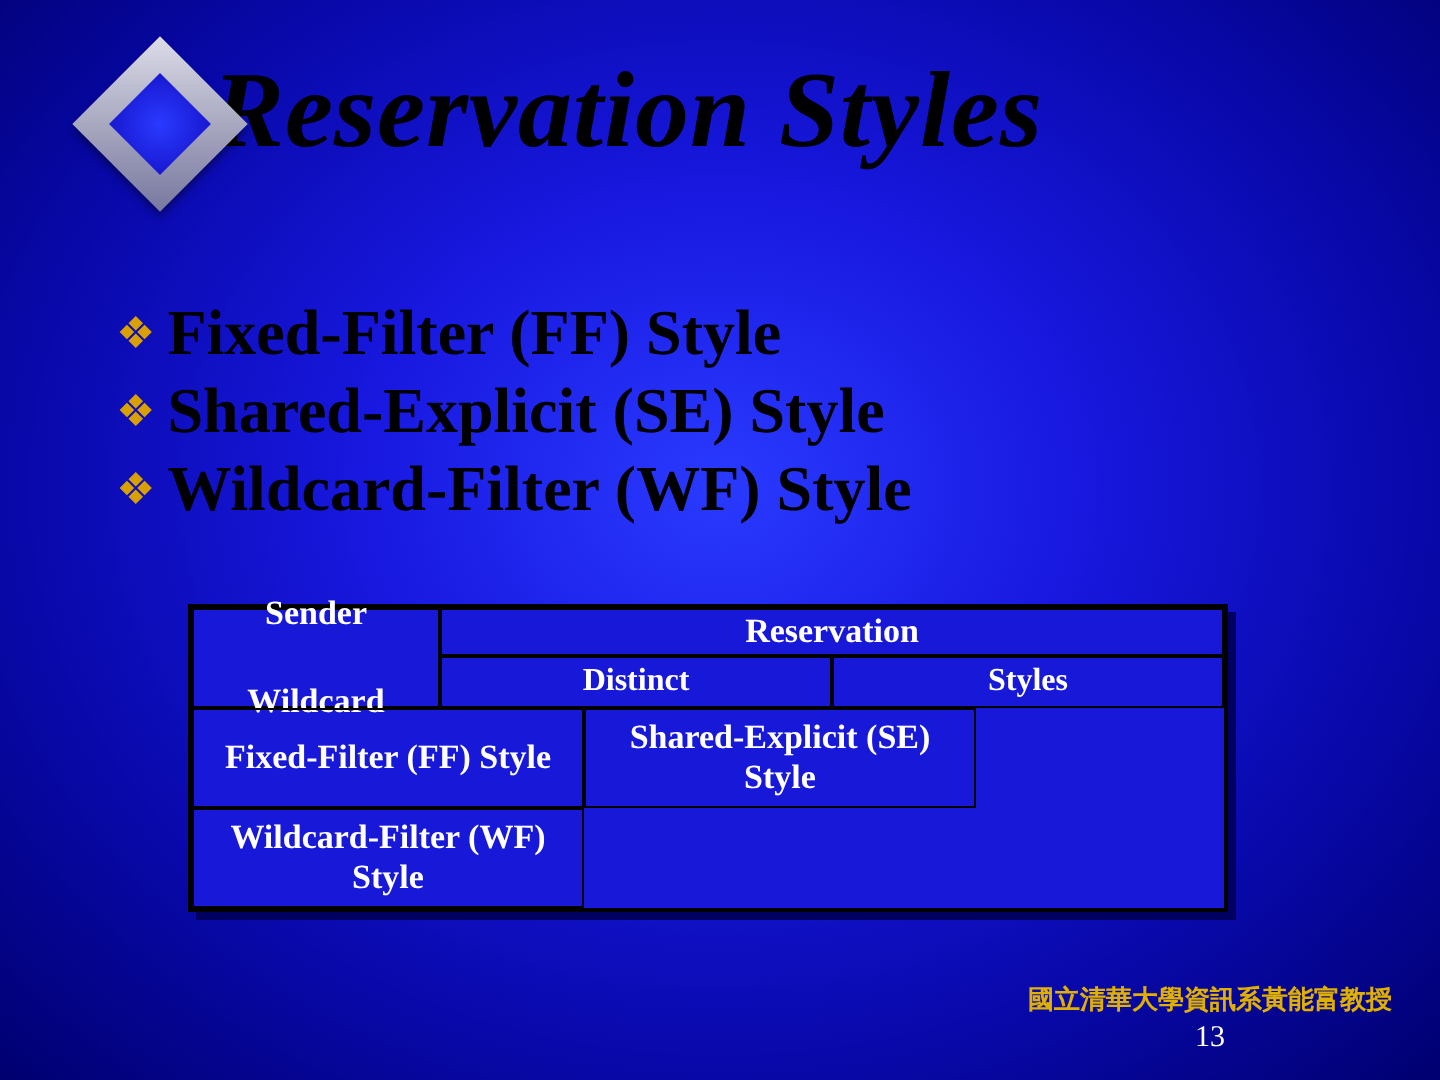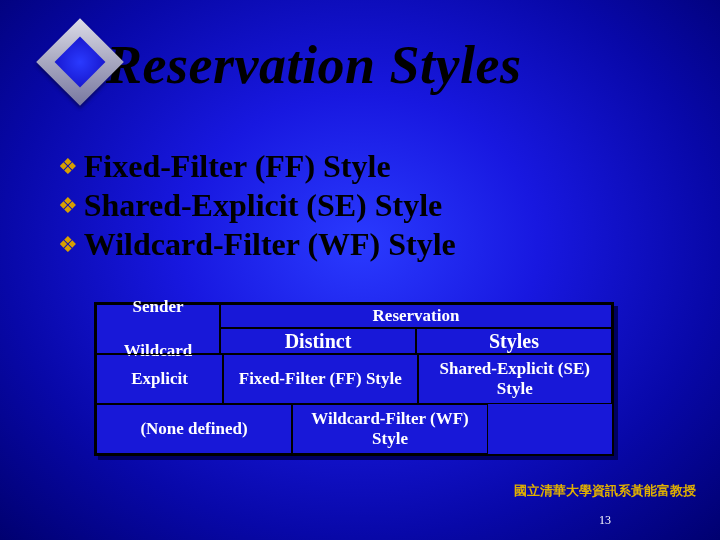--- a/index.html
+++ b/index.html
@@ -7,21 +7,20 @@
   body {
     background: radial-gradient(ellipse at 50% 45%, #2a3aff 0%, #1818e0 35%, #0808a8 70%, #000070 100%);
     font-family: "Times New Roman", serif;
     position: relative;
   }
   .title-wrap {
     position: absolute;
     top: 24px;
     left: 36px;
     display: flex;
-    align-items: center;
   }
   .diamond {
     width: 88px;
     height: 88px;
     position: relative;
     margin-right: -18px;
     margin-top: -6px;
   }
   .diamond .outer {
     position: absolute;
@@ -84,40 +83,40 @@
     display: flex;
     align-items: center;
     justify-content: center;
     padding: 2px 4px;
     line-height: 1.15;
   }
   .c0 { width: 128px; }
   .c1 { width: 196px; }
   .c2 { width: 196px; }
   .h-top { height: 24px; font-size: 17px; }
-  .h-sub { height: 26px; font-size: 20px; }
+  .h-sub { height: 26px; font-size: 16px; }
   .h-body { height: 50px; font-size: 17px; }
   .sender-cell { height: 50px; font-size: 17px; flex-direction: column; gap: 24px; }
   .res-span { width: 392px; }
   .footer {
     position: absolute;
     bottom: 12px;
     right: 24px;
     text-align: center;
   }
   .footer-text {
     color: #e0b000;
     font-size: 13px;
     font-weight: bold;
     font-family: sans-serif;
   }
   .footer-num {
     color: #fff;
-    font-size: 12px;
-    margin-top: 13px;
+    font-size: 15px;
+    margin-top: 2px;
   }
 </style>
 </head>
 <body>
 
 <div class="title-wrap">
   <div class="diamond">
     <div class="outer"></div>
     <div class="inner"></div>
   </div>
@@ -147,26 +146,24 @@
     </div>
     <div style="display:flex;flex-direction:column">
       <div class="tcell res-span h-top">Reservation</div>
       <div style="display:flex">
         <div class="tcell c1 h-sub">Distinct</div>
         <div class="tcell c2 h-sub">Styles</div>
       </div>
     </div>
   </div>
   <div class="trow">
-    <div class="tcell c0 h-body">Explicit</div>
     <div class="tcell c1 h-body">Fixed-Filter (FF) Style</div>
     <div class="tcell c2 h-body">Shared-Explicit (SE) Style</div>
   </div>
   <div class="trow">
-    <div class="tcell c1 h-body">(None defined)</div>
     <div class="tcell c2 h-body">Wildcard-Filter (WF) Style</div>
   </div>
 </div>
 
 <div class="footer">
   <div class="footer-text">國立清華大學資訊系黃能富教授</div>
   <div class="footer-num">13</div>
 </div>
 
 </body></html>

